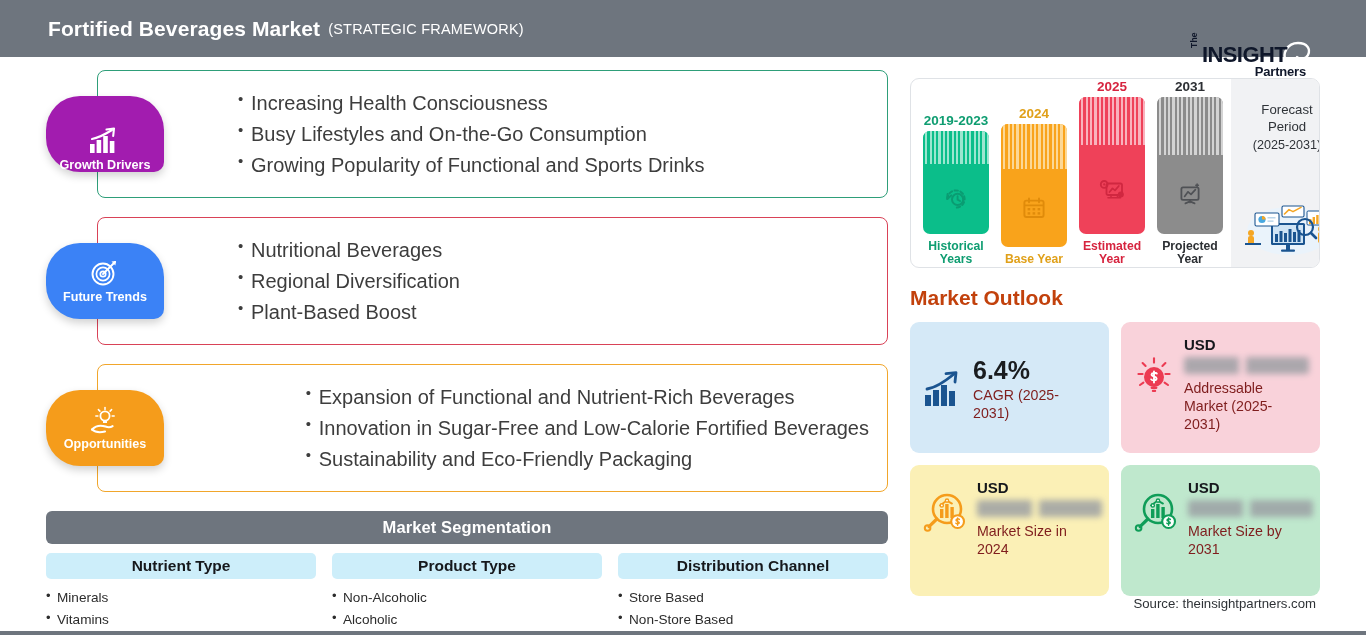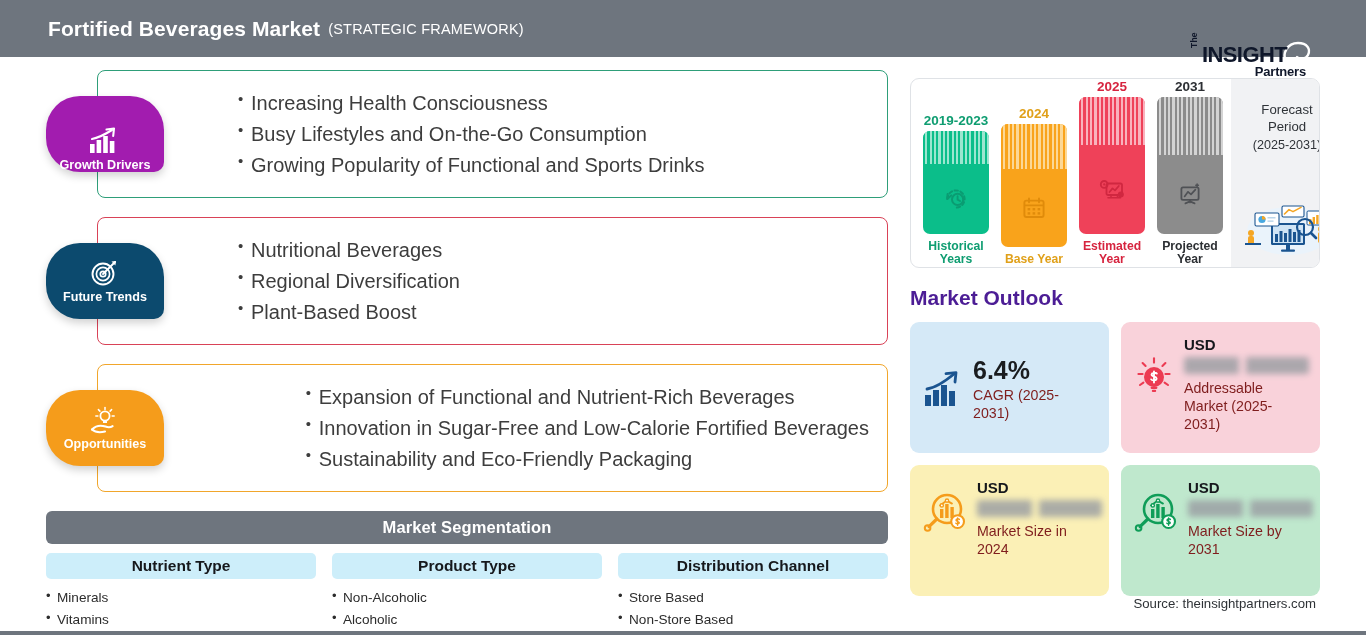--- a/index.html
+++ b/index.html
@@ -69,21 +69,21 @@
     position: absolute; left: 0; top: 50%; transform: translateY(-50%);
     width: 118px; height: 76px;
     border-radius: 34px 34px 34px 34px;
     border-bottom-right-radius: 10px;
     display: flex; flex-direction: column;
     align-items: center; justify-content: center;
     box-shadow: 0 4px 9px rgba(0,0,0,.18);
     z-index: 3;
   }
   .badge-green  { background: #a21caf; justify-content: flex-end; }
-  .badge-red    { background: #0c4a6e; }
+  .badge-red    { background: #3b82f6; }
   .badge-orange { background: #f59c1b; }
   .badge-label {
     color: #fff; font-size: 12.6px; font-weight: bold;
     margin-top: 2px; white-space: nowrap;
   }
   .badge-icon { height: 30px; display:flex; align-items:center; }
 
   .bullets { list-style: none; }
   .bullets li {
     position: relative;
@@ -172,21 +172,21 @@
   .tl-forecast-title {
     font-size: 13.2px; color: #2f3338; text-align: center;
     line-height: 1.32;
   }
   .tl-forecast-range { font-size: 12.6px; color:#2f3338; margin-top:2px;}
   .tl-illus { margin-top: auto; }
 
   
   .outlook-title {
     margin-top: 18px;
-    font-size: 21px; font-weight: bold; color: #4c1d95;
+    font-size: 21px; font-weight: bold; color: #c2410c;
   }
   .cards { display: flex; flex-wrap: wrap; gap: 12px; margin-top: 12px; width: 410px; }
   .card {
     width: 199px; height: 131px; border-radius: 9px;
     padding: 14px 14px 10px 12px;
     display: flex; align-items: flex-start; gap: 9px;
     position: relative;
   }
   .card-blue   { background: #d5e9f7; align-items: center; }
   .card-pink   { background: #f9d2da; }

